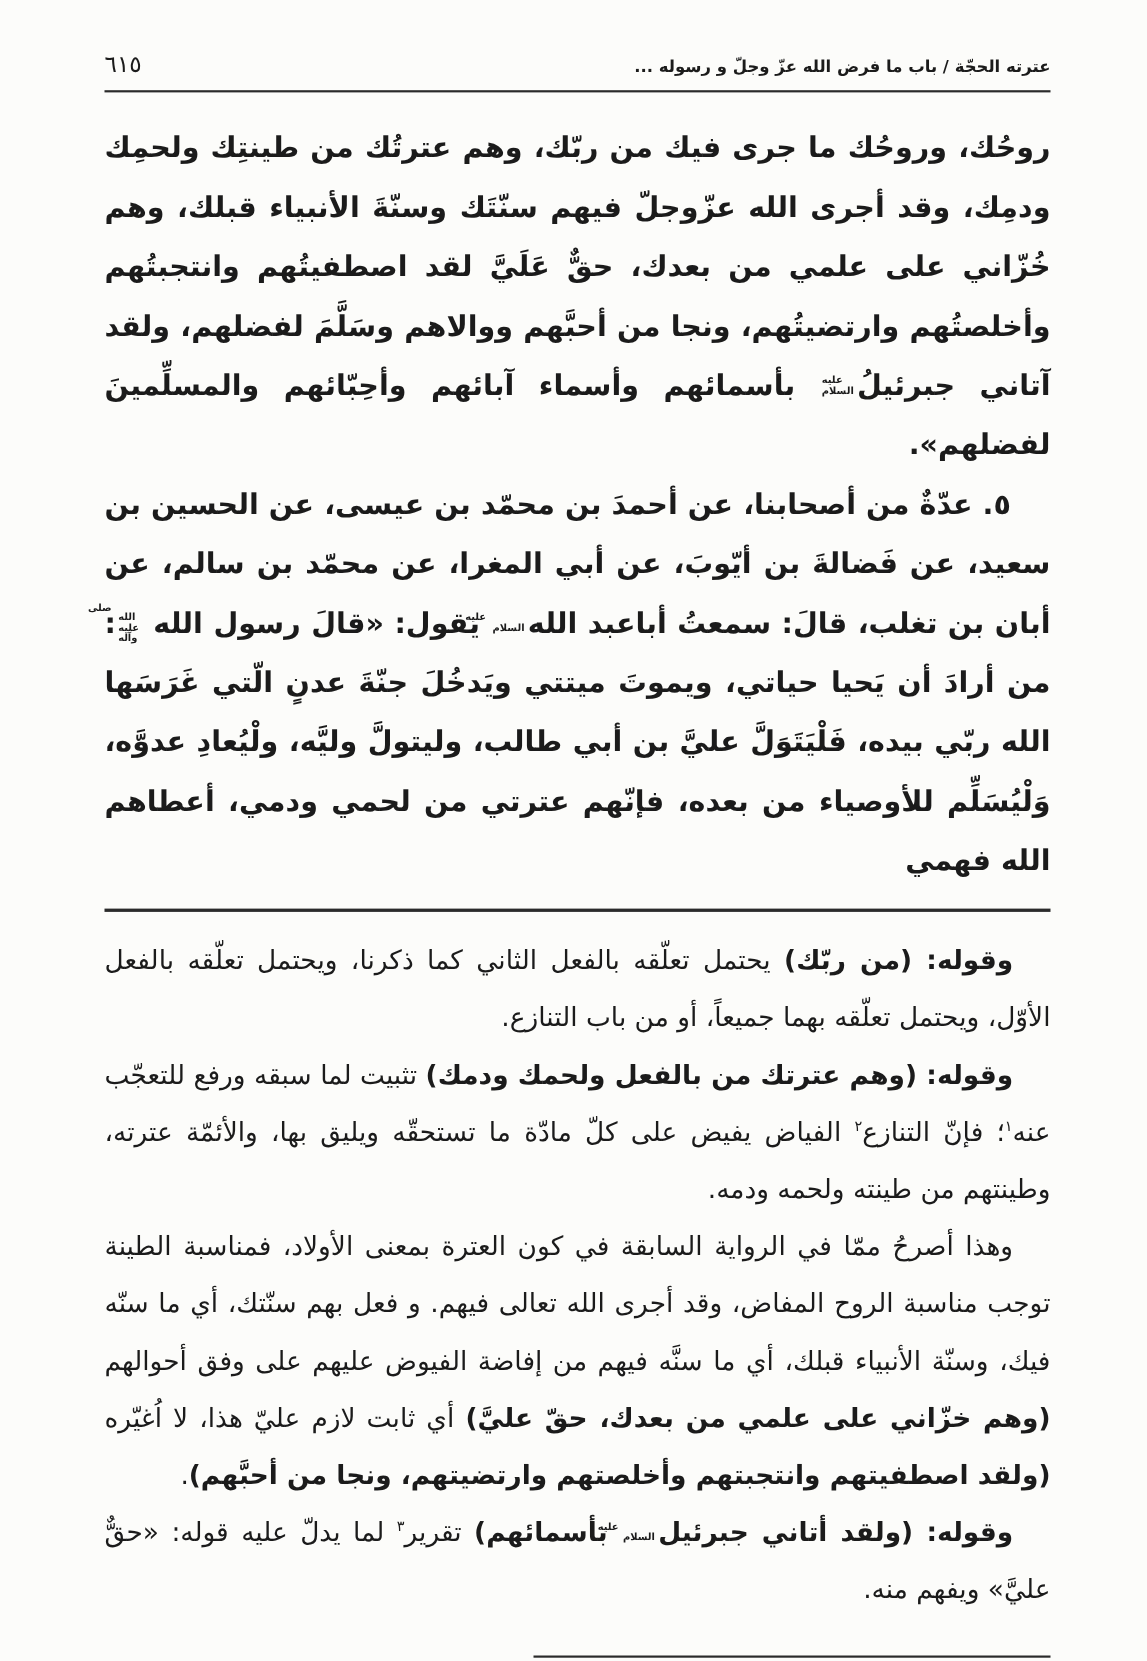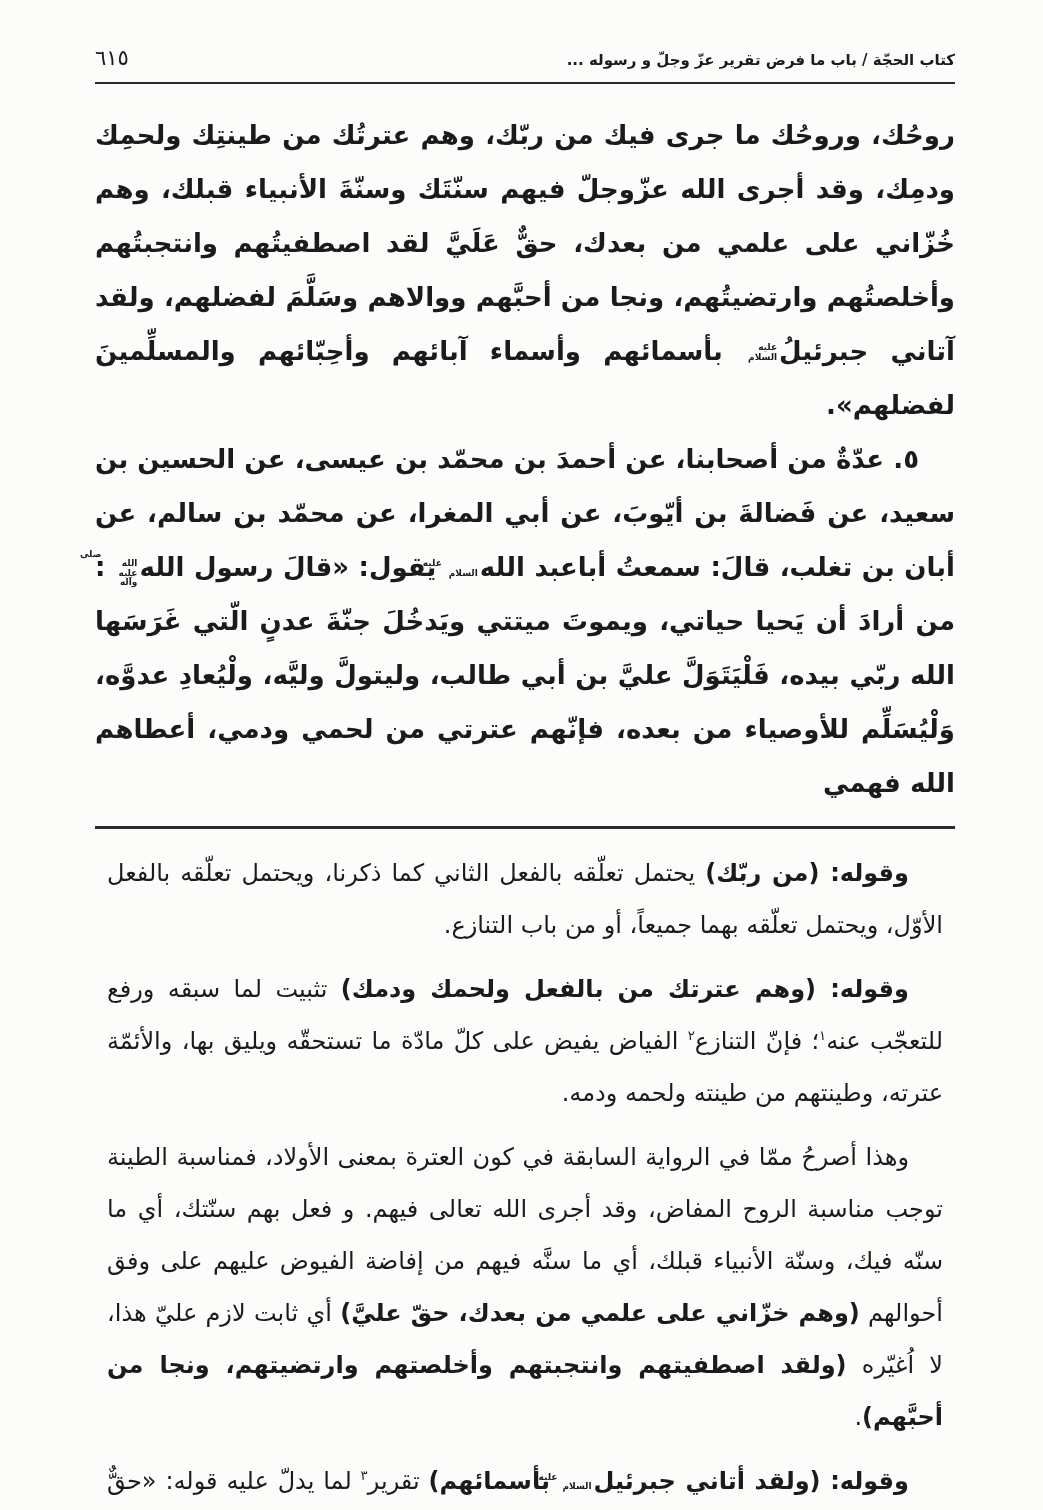--- a/index.html
+++ b/index.html
@@ -62,37 +62,37 @@
     background: var(--rule);
     margin: 16px 0 18px 0;
   }
   
   .commentary {
     font-size: 24px;
     font-weight: 400;
     line-height: 52px;
   }
   .commentary p {
-    margin: 12px;
+    margin: 0;
     text-align: justify;
     text-indent: 34px;
   }
   
   .run-bold { font-weight: 700; }
   .run-sup {
     font-size: 0.55em;
     vertical-align: super;
     line-height: 0;
   }
   .run-hon {
     display: inline-block;
     width: 30px;
     font-size: 9px;
     line-height: 1.05;
-    text-align: right;
+    text-align: left;
     vertical-align: middle;
     font-weight: 700;
     margin: 0 2px;
     white-space: normal;
   }
   
   .footnotes { margin-top: 34px; }
   .footnote-rule {
     width: 470px;
     height: 2px;
@@ -102,21 +102,21 @@
   }
   
   .footnote-rule { margin-right: 0; margin-left: auto; }
 </style>
 </head>
 <body>
 
 <div class="page">
 
   <header class="page-header">
-    <span class="running-title">كتاب الحجّة / باب ما فرض تقرير عزّ وجلّ و رسوله ...</span>
+    <span class="running-title">عترته الحجّة / باب ما فرض الله عزّ وجلّ و رسوله ...</span>
     <span class="page-number">٦١٥</span>
   </header>
 
   <div class="header-rule"></div>
 
   <main class="matn">
     <p class="matn-para"><span>روحُك، وروحُك ما جرى فيك من ربّك، وهم عترتُك من طينتِك ولحمِك ودمِك، وقد أجرى الله عزّوجلّ فيهم سنّتَك وسنّةَ الأنبياء قبلك، وهم خُزّاني على علمي من بعدك، حقٌّ عَلَيَّ لقد اصطفيتُهم وانتجبتُهم وأخلصتُهم وارتضيتُهم، ونجا من أحبَّهم ووالاهم وسَلَّمَ لفضلهم، ولقد آتاني جبرئيلُ</span><span class="run-hon">عليه السلام</span><span> بأسمائهم وأسماء آبائهم وأحِبّائهم والمسلِّمينَ لفضلهم».</span></p>
     <p class="matn-para indent"><span>٥. عدّةٌ من أصحابنا، عن أحمدَ بن محمّد بن عيسى، عن الحسين بن سعيد، عن فَضالةَ بن أيّوبَ، عن أبي المغرا، عن محمّد بن سالم، عن أبان بن تغلب، قالَ: سمعتُ أباعبد الله</span><span class="run-hon">عليه السلام</span><span> يقول: «قالَ رسول الله</span><span class="run-hon">صلى الله عليه وآله</span><span>: من أرادَ أن يَحيا حياتي، ويموتَ ميتتي ويَدخُلَ جنّةَ عدنٍ الّتي غَرَسَها الله ربّي بيده، فَلْيَتَوَلَّ عليَّ بن أبي طالب، وليتولَّ وليَّه، ولْيُعادِ عدوَّه، وَلْيُسَلِّم للأوصياء من بعده، فإنّهم عترتي من لحمي ودمي، أعطاهم الله فهمي</span></p>
   </main>
 

